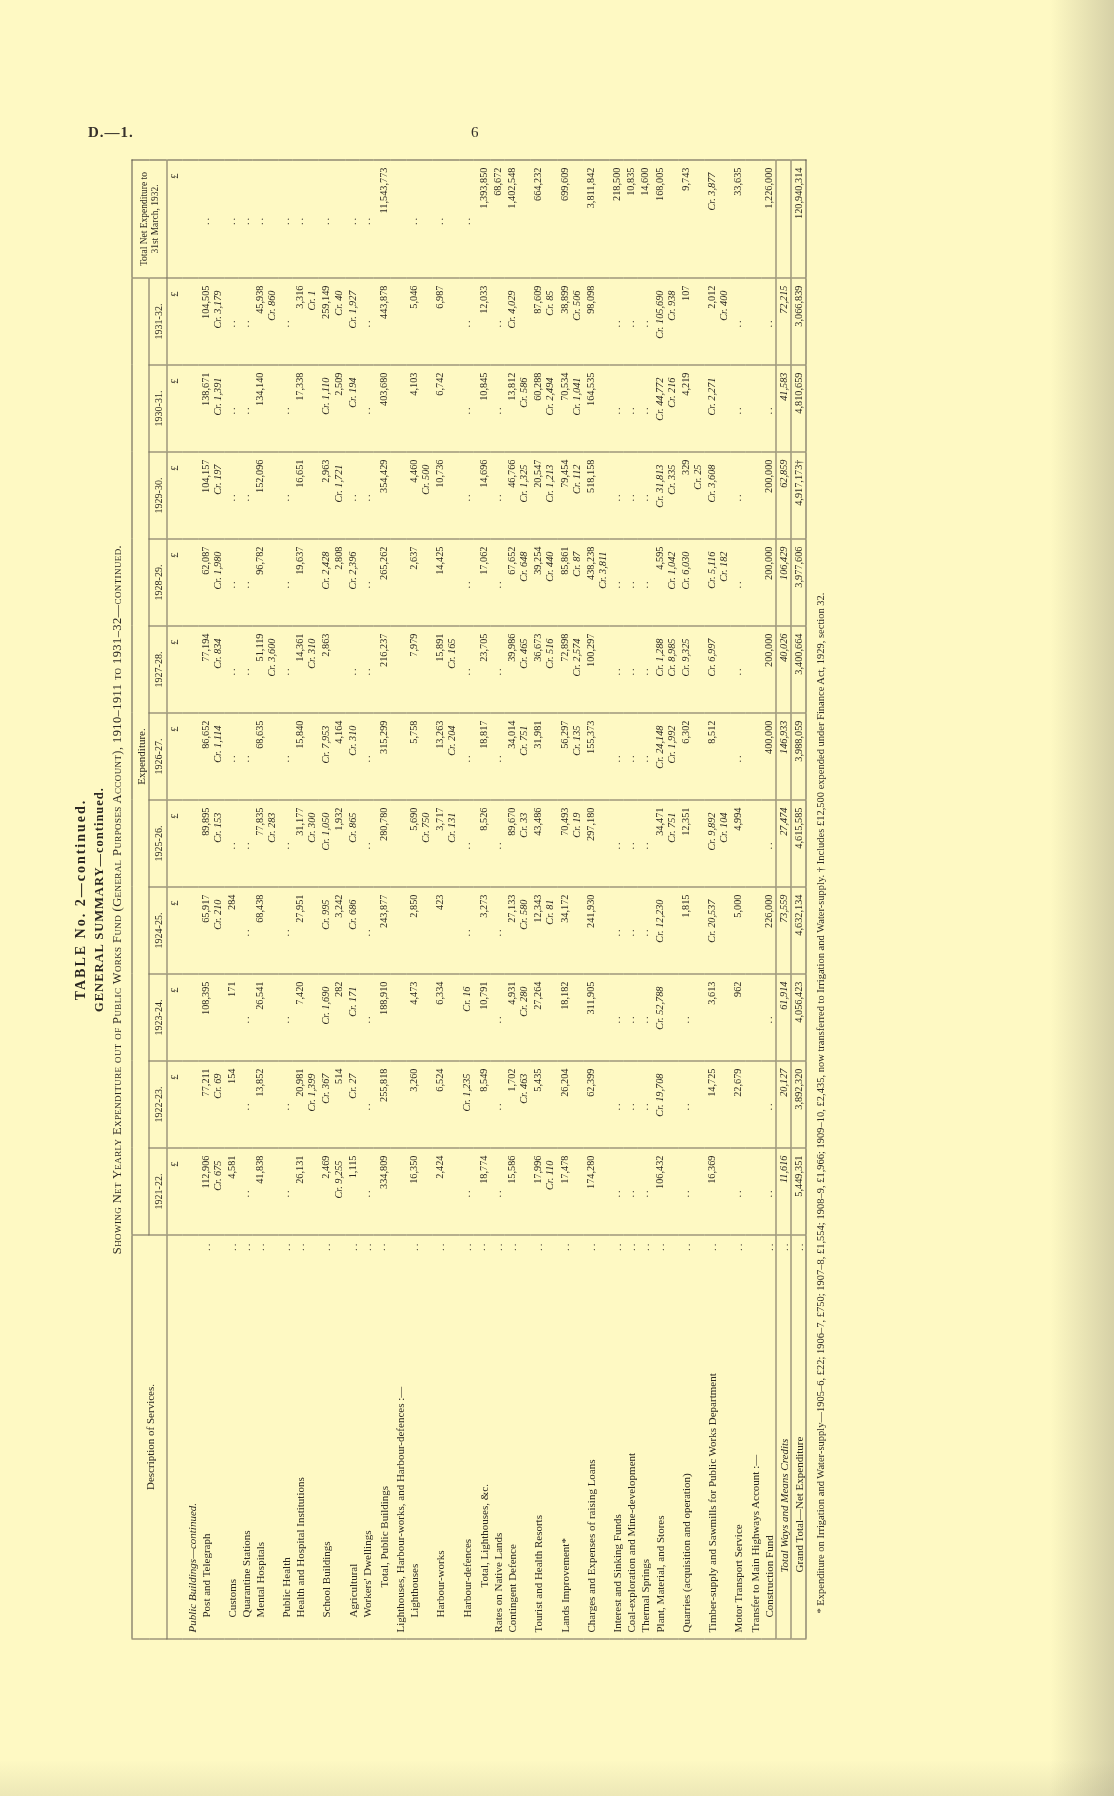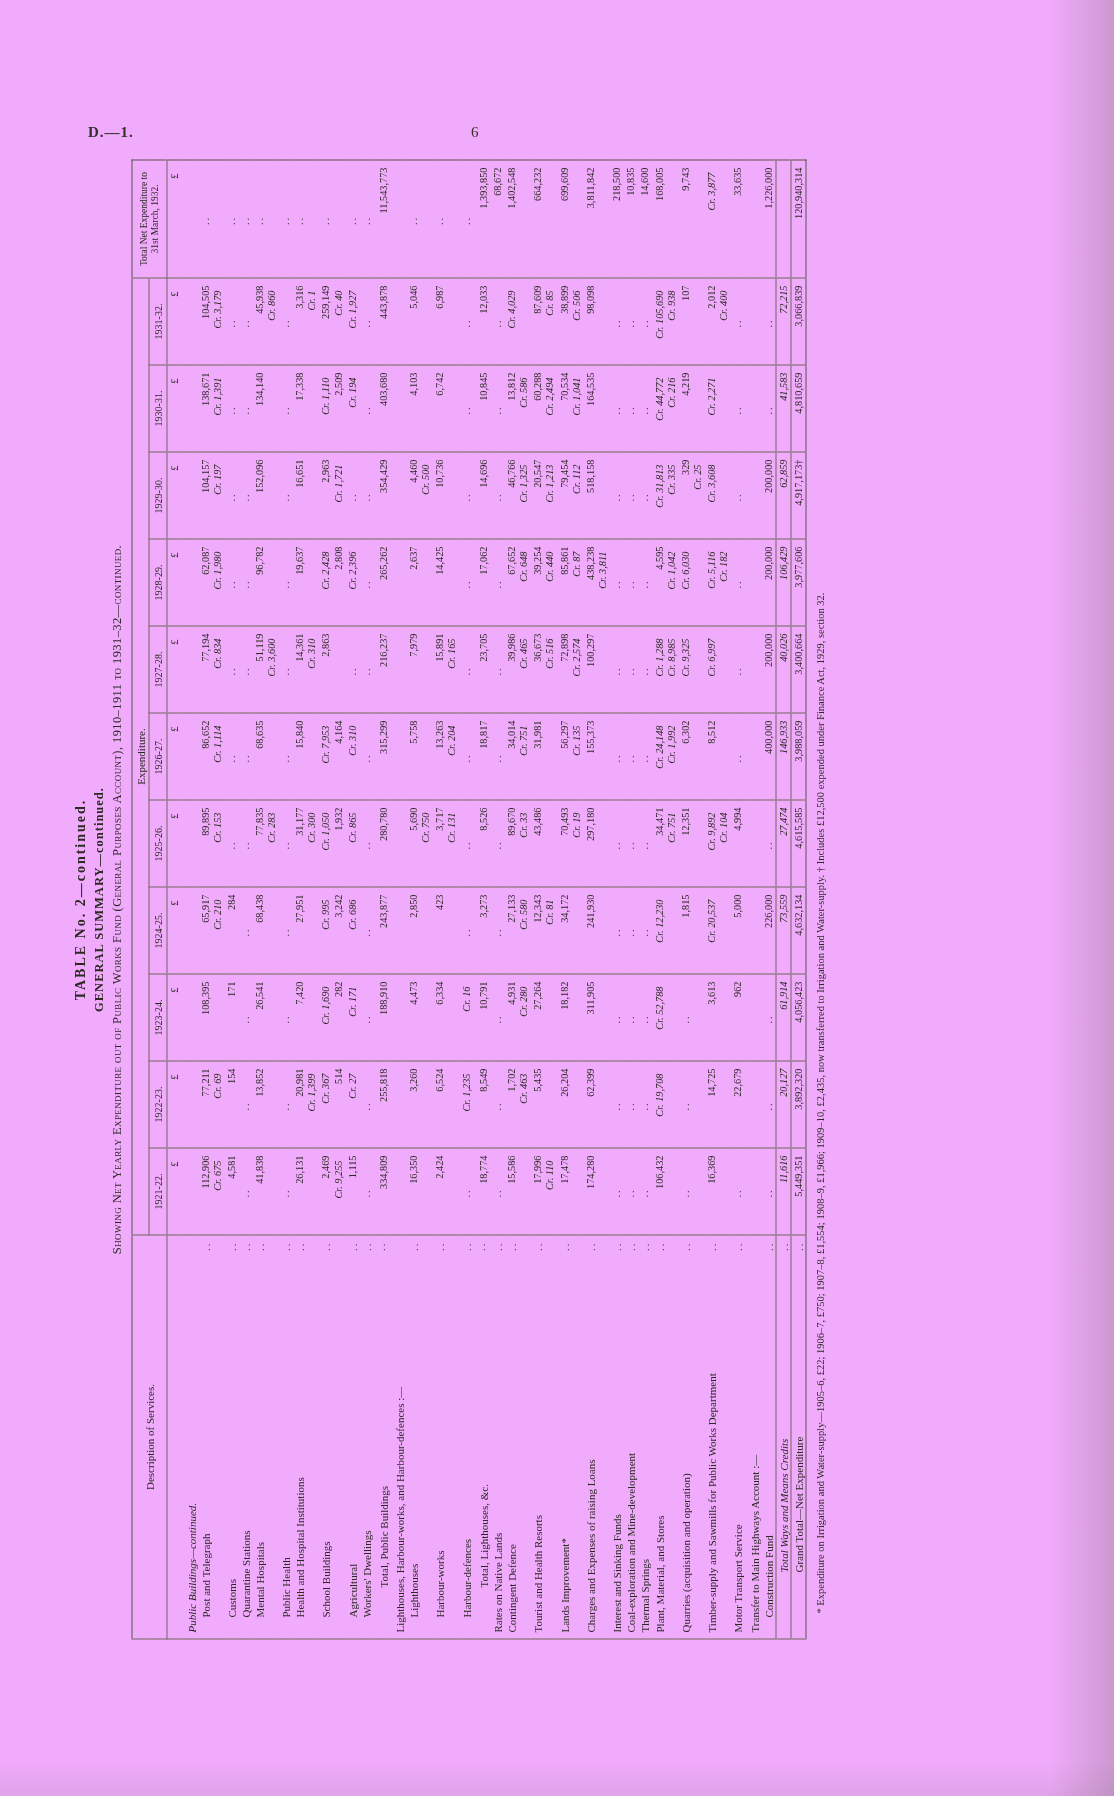--- a/index.html
+++ b/index.html
@@ -7,21 +7,21 @@
   body {
     background: #e9e7e2;
     font-family: "Liberation Serif", serif;
     color: #2c2822;
   }
   .page {
     position: relative;
     width: 1114px;
     height: 1796px;
     margin: 0 auto;
-    background: #f0abfc;
+    background: #fef9c3;
     overflow: hidden;
   }
   .scan-edge {
     position: absolute; top: 0; right: 0; width: 64px; height: 100%;
     background: linear-gradient(to left, rgba(110,104,94,0.28), rgba(110,104,94,0));
     pointer-events: none;
   }
   .scan-edge-bottom {
     position: absolute; left: 0; bottom: 0; width: 100%; height: 36px;
     background: linear-gradient(to top, rgba(110,104,94,0.12), rgba(110,104,94,0));

